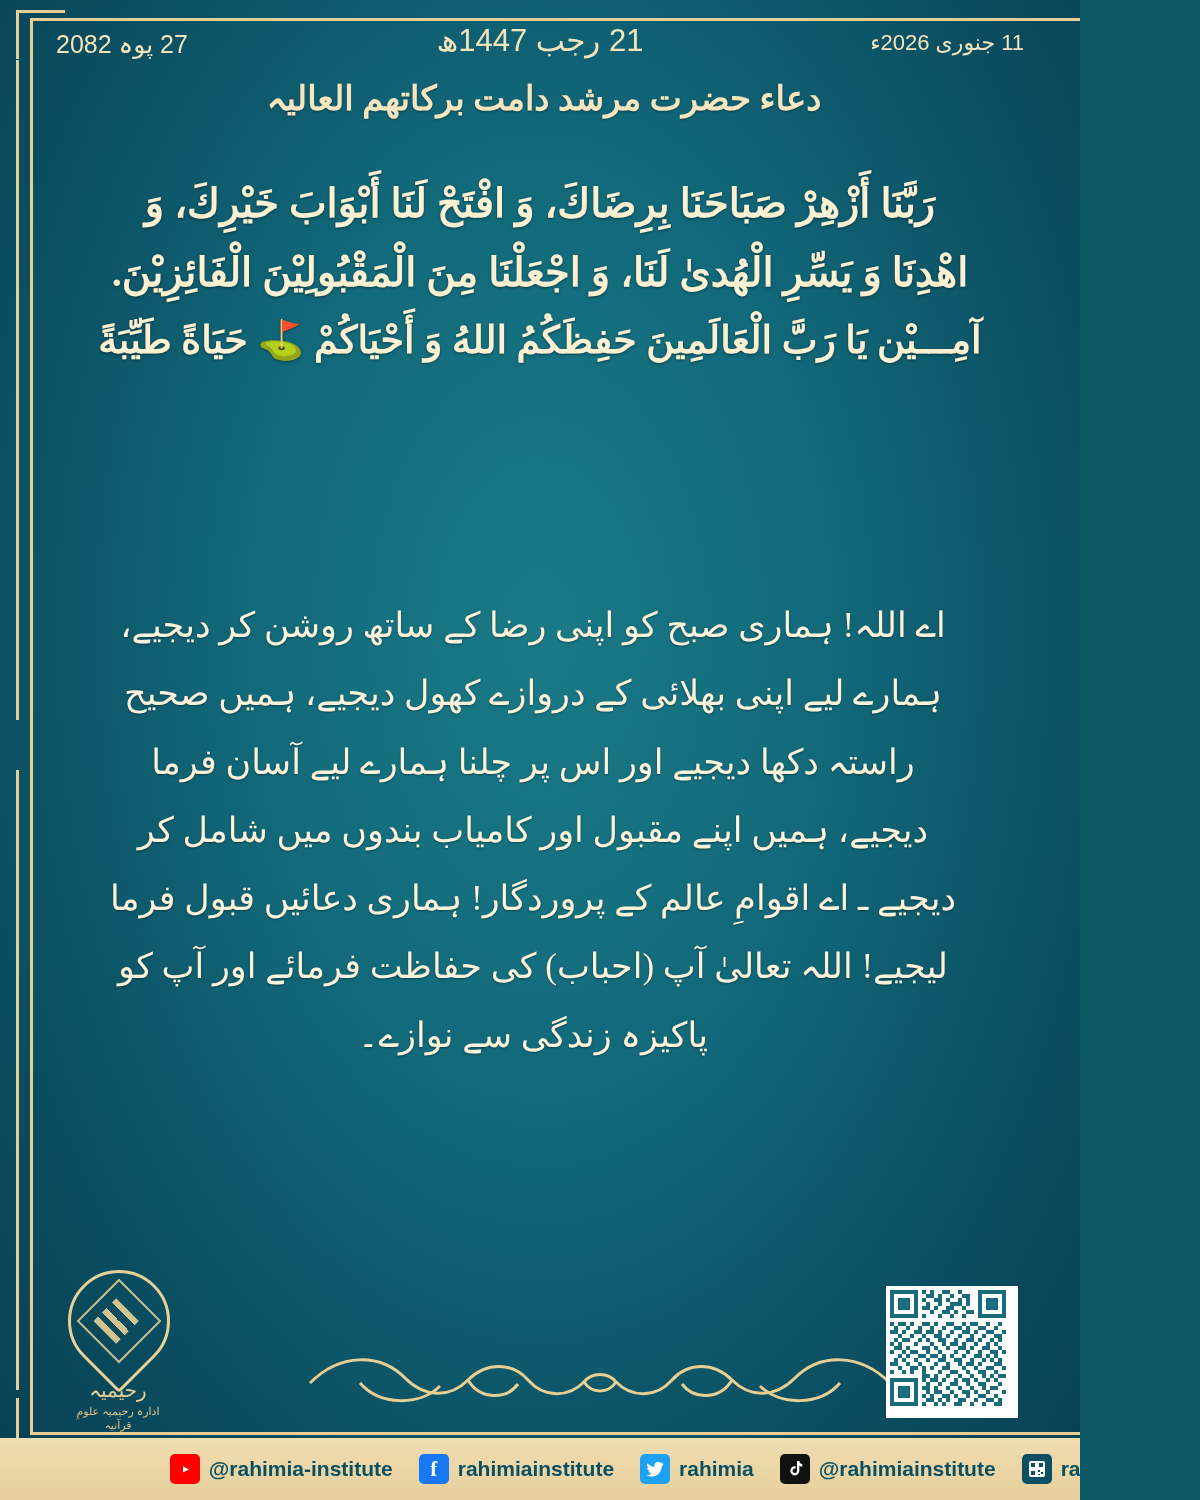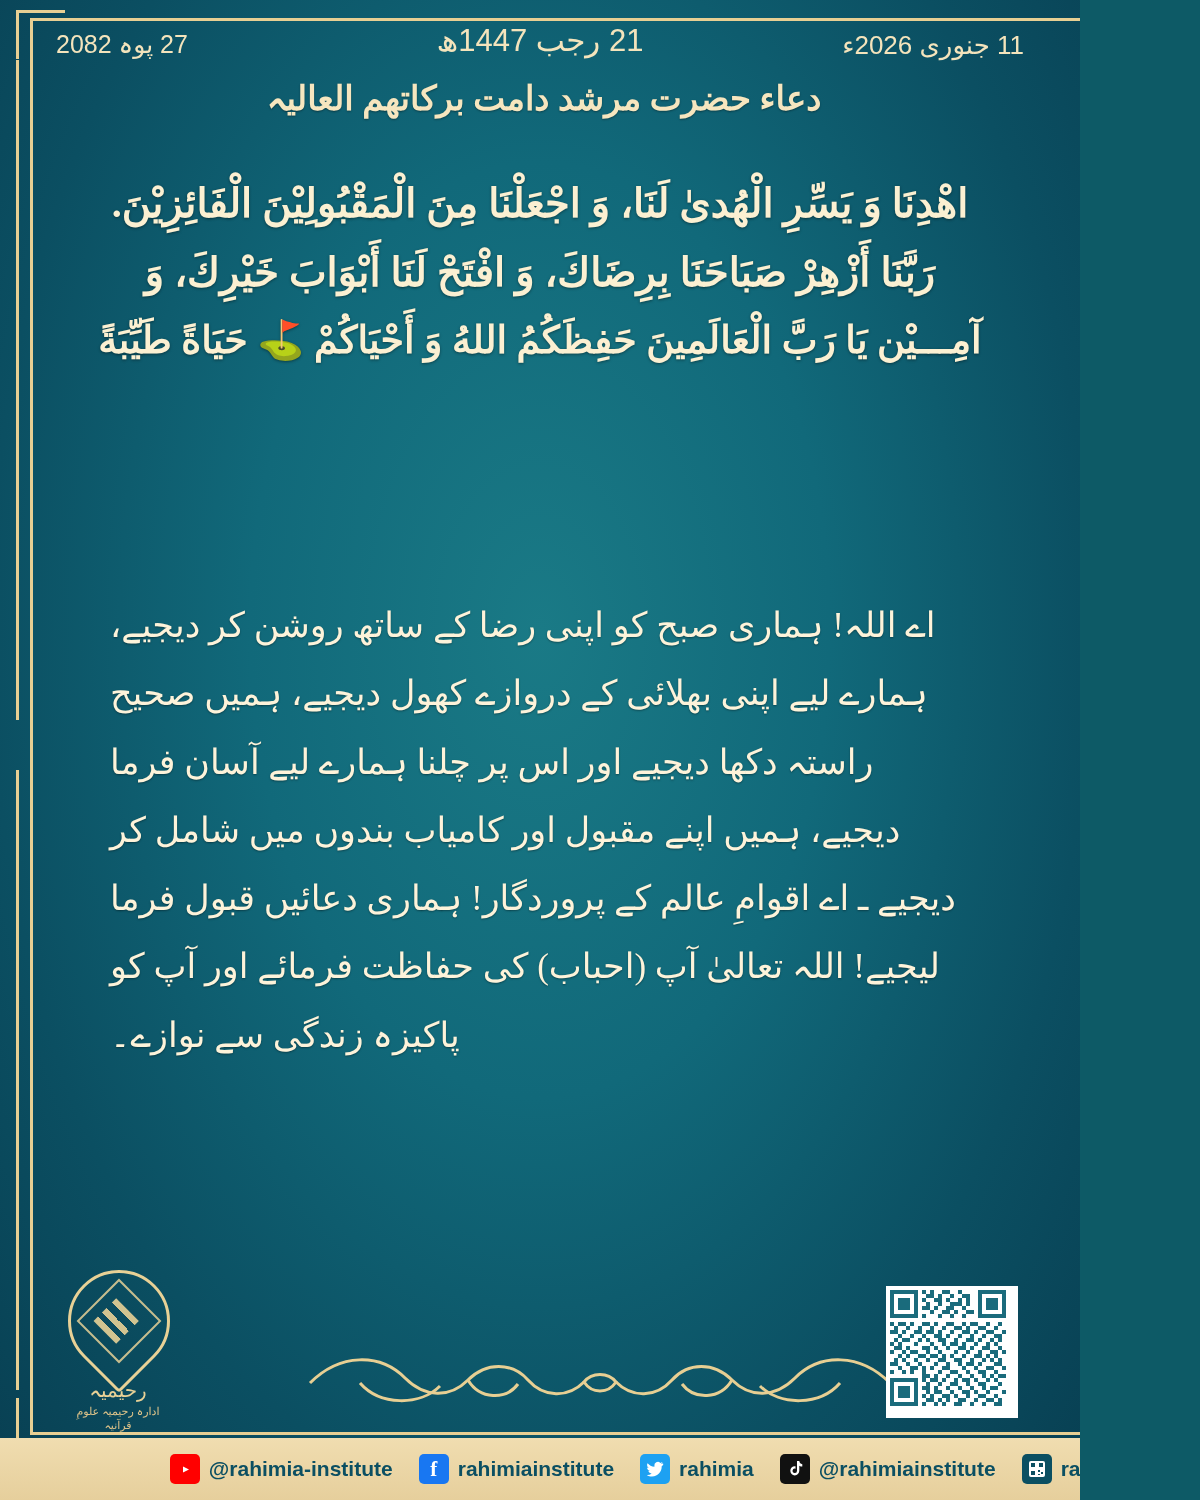--- a/index.html
+++ b/index.html
@@ -56,21 +56,21 @@
     text-align: center;
     color: #f4e4bc;
     font-size: 31px;
     direction: rtl;
   }
   .date-right {
     position: absolute;
     right: 56px;
     top: 30px;
     color: #f4e4bc;
-    font-size: 26px;
+    font-size: 22px;
     direction: rtl;
   }
 
   
   .heading {
     position: absolute;
     left: 8px; right: 0;
     top: 78px;
     text-align: center;
     color: #f6e6bf;
@@ -98,21 +98,21 @@
   }
   .arabic .ln { display: block; }
   .arabic .ln3 { font-size: 38px; }
 
   
   .urdu {
     position: absolute;
     left: 110px;
     right: 124px;
     top: 592px;
-    text-align: left;
+    text-align: center;
     direction: rtl;
     color: #fdf3da;
     font-family: "Liberation Serif", serif;
     font-size: 35px;
     line-height: 1.95;
     text-shadow: 0 1px 2px rgba(0,0,0,.35);
   }
 
   
   .logo {
@@ -244,22 +244,22 @@
   <div class="corner c-bl"></div>
   <div class="corner c-br"></div>
 
   <div class="date-left">27 پوہ 2082</div>
   <div class="date-center">21 رجب 1447ھ</div>
   <div class="date-right">11 جنوری 2026ء</div>
 
   <div class="heading">دعاء حضرت مرشد دامت بركاتهم العالیہ</div>
 
   <div class="arabic">
+    <span class="ln ln1">رَبَّنَا أَزْهِرْ صَبَاحَنَا بِرِضَاكَ، وَ افْتَحْ لَنَا أَبْوَابَ خَيْرِكَ، وَ</span>
     <span class="ln ln2">اهْدِنَا وَ يَسِّرِ الْهُدىٰ لَنَا، وَ اجْعَلْنَا مِنَ الْمَقْبُولِيْنَ الْفَائِزِيْنَ.</span>
-    <span class="ln ln1">رَبَّنَا أَزْهِرْ صَبَاحَنَا بِرِضَاكَ، وَ افْتَحْ لَنَا أَبْوَابَ خَيْرِكَ، وَ</span>
     <span class="ln ln3">آمِـــيْن يَا رَبَّ الْعَالَمِينَ حَفِظَكُمُ اللهُ وَ أَحْيَاكُمْ ⛳ حَيَاةً طَيِّبَةً</span>
   </div>
 
   <div class="urdu">اے اللہ! ہماری صبح کو اپنی رضا کے ساتھ روشن کر دیجیے، ہمارے لیے اپنی بھلائی کے دروازے کھول دیجیے، ہمیں صحیح راستہ دکھا دیجیے اور اس پر چلنا ہمارے لیے آسان فرما دیجیے، ہمیں اپنے مقبول اور کامیاب بندوں میں شامل کر دیجیے ـ اے اقوامِ عالم کے پروردگار! ہماری دعائیں قبول فرما لیجیے! اللہ تعالیٰ آپ (احباب) کی حفاظت فرمائے اور آپ کو پاکیزہ زندگی سے نوازے۔</div>
 
   <div class="logo">
     <div class="mark"></div>
     <div class="lname">رحیمیہ</div>
     <div class="lsub">ادارہ رحیمیہ علومِ قرآنیہ</div>
   </div>

